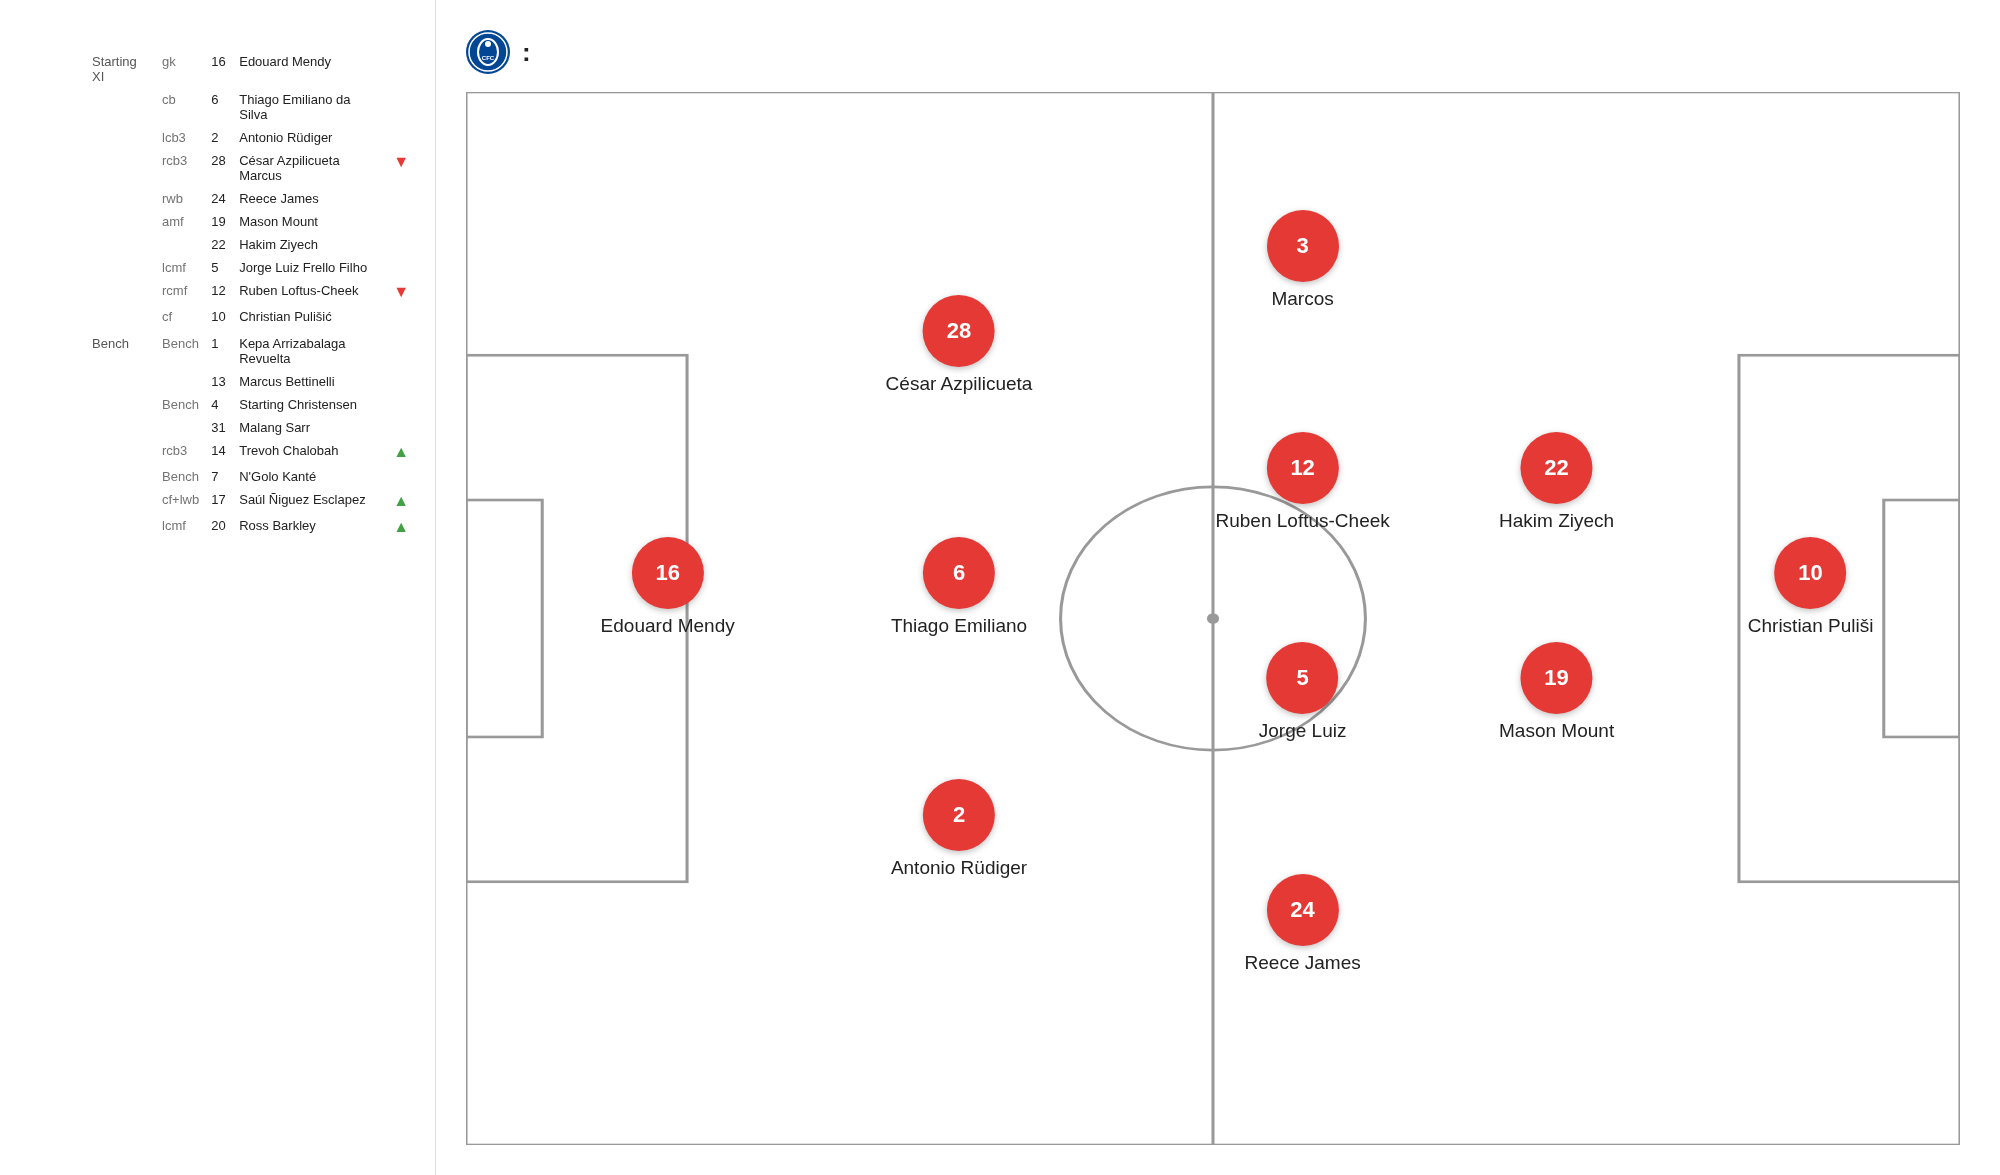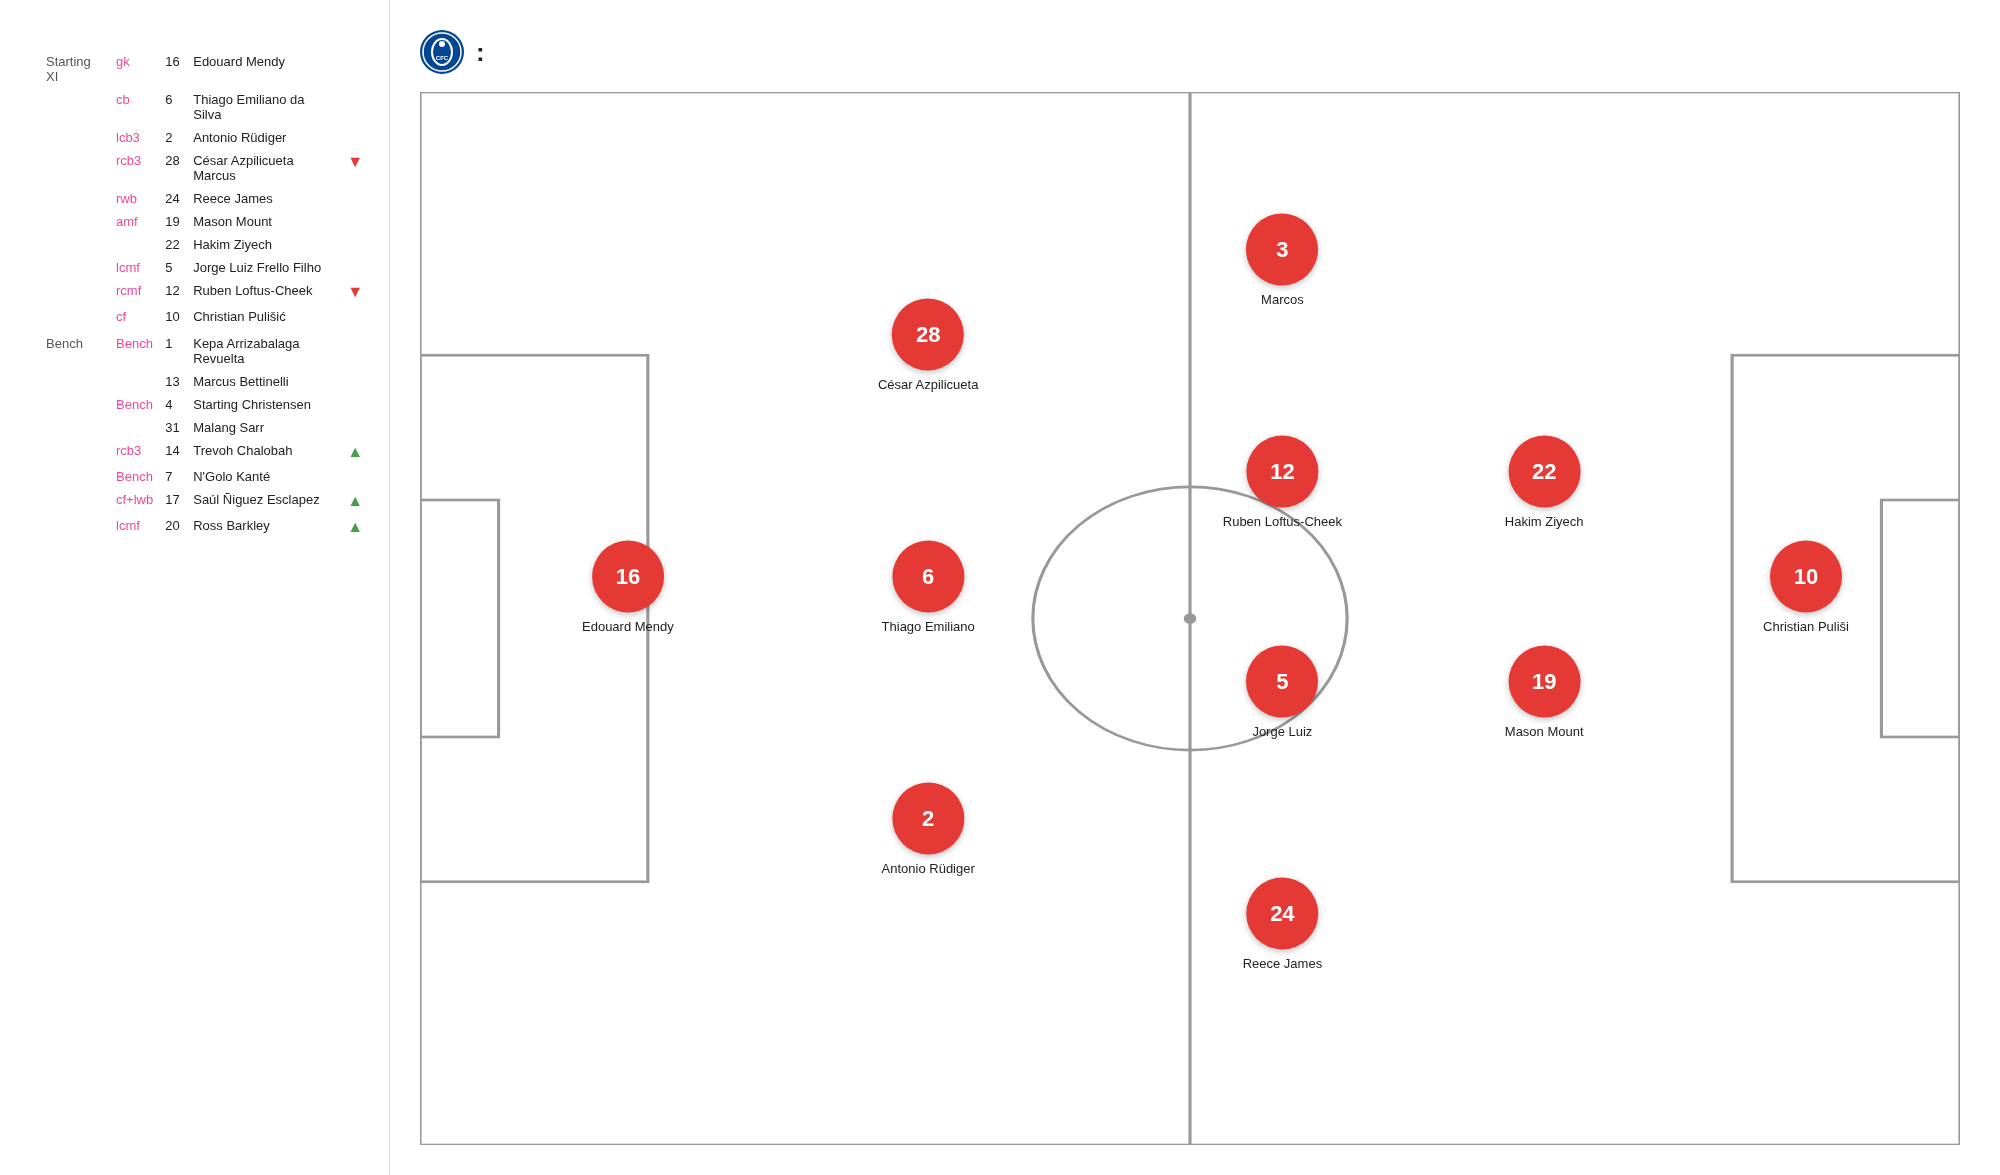--- a/index.html
+++ b/index.html
@@ -14,38 +14,39 @@
       display: flex;
     }
 
     
     .left-panel {
       width: 390px;
       min-width: 390px;
       padding: 30px 20px 37px 40px;
       border-right: 1px solid #e0e0e0;
       overflow-y: auto;
+      margin-left: 46px;
     }
     .panel-title {
       font-size: 22px;
       font-weight: bold;
       margin-bottom: 20px;
       color: #222;
     }
     .lineup-table {
       width: 100%;
       border-collapse: collapse;
     }
     .lineup-table td {
       padding: 4px 6px;
       vertical-align: top;
       font-size: 13px;
     }
     .lineup-table .col-section { color: #555; font-weight: 500; width: 70px; }
-    .lineup-table .col-pos { color: #ec4899; width: 48px; }
+    .lineup-table .col-pos { color: #737373; width: 48px; }
     .lineup-table .col-num { color: #222; width: 28px; }
     .lineup-table .col-name { color: #222; }
     .lineup-table .col-icon { width: 24px; text-align: center; }
     .arrow-down { color: #e53935; font-size: 16px; }
     .arrow-up { color: #43a047; font-size: 16px; }
     .section-sep td { padding-top: 8px; }
 
     
     .right-panel {
       flex: 1;
@@ -91,21 +92,21 @@
       display: flex;
       align-items: center;
       justify-content: center;
       color: #fff;
       font-size: 22px;
       font-weight: bold;
       box-shadow: 0 2px 6px rgba(0,0,0,0.25);
     }
     .player-label {
       margin-top: 6px;
-      font-size: 13px;
+      font-size: 19px;
       color: #222;
       white-space: nowrap;
     }
   </style>
 </head>
 <body>
 
 <div class="left-panel">
   <div class="panel-title"></div>
   <table class="lineup-table">

